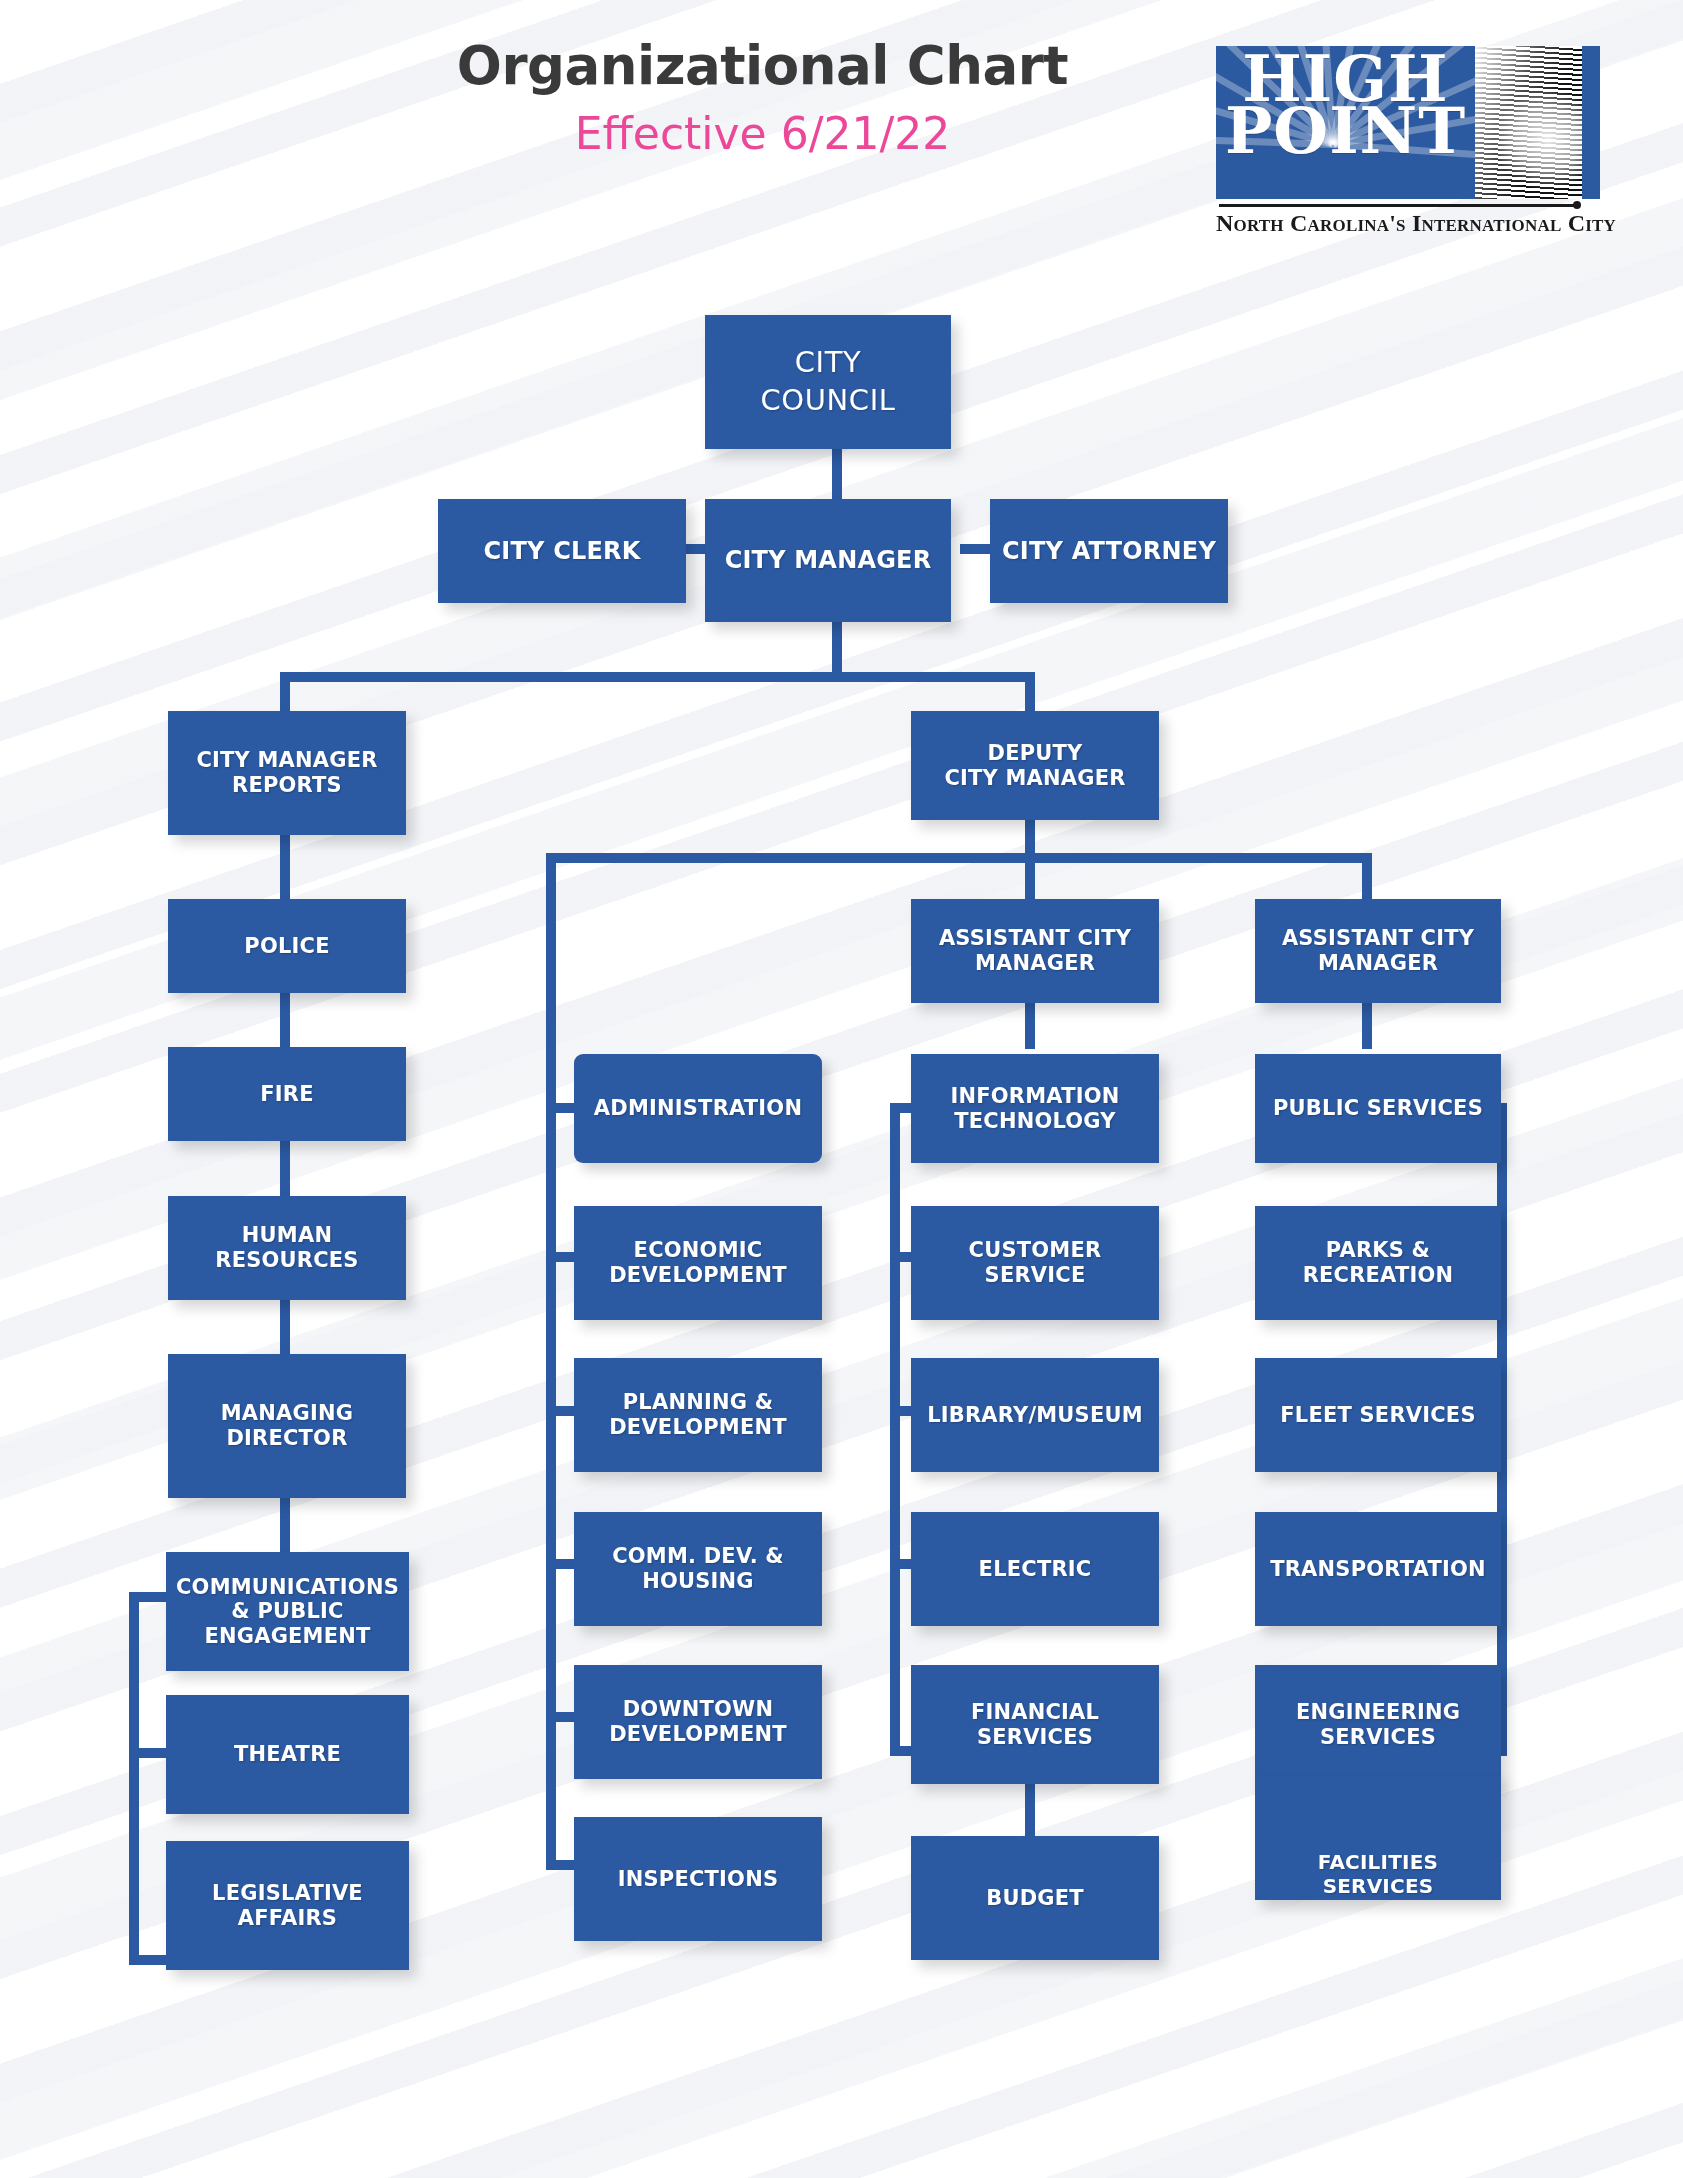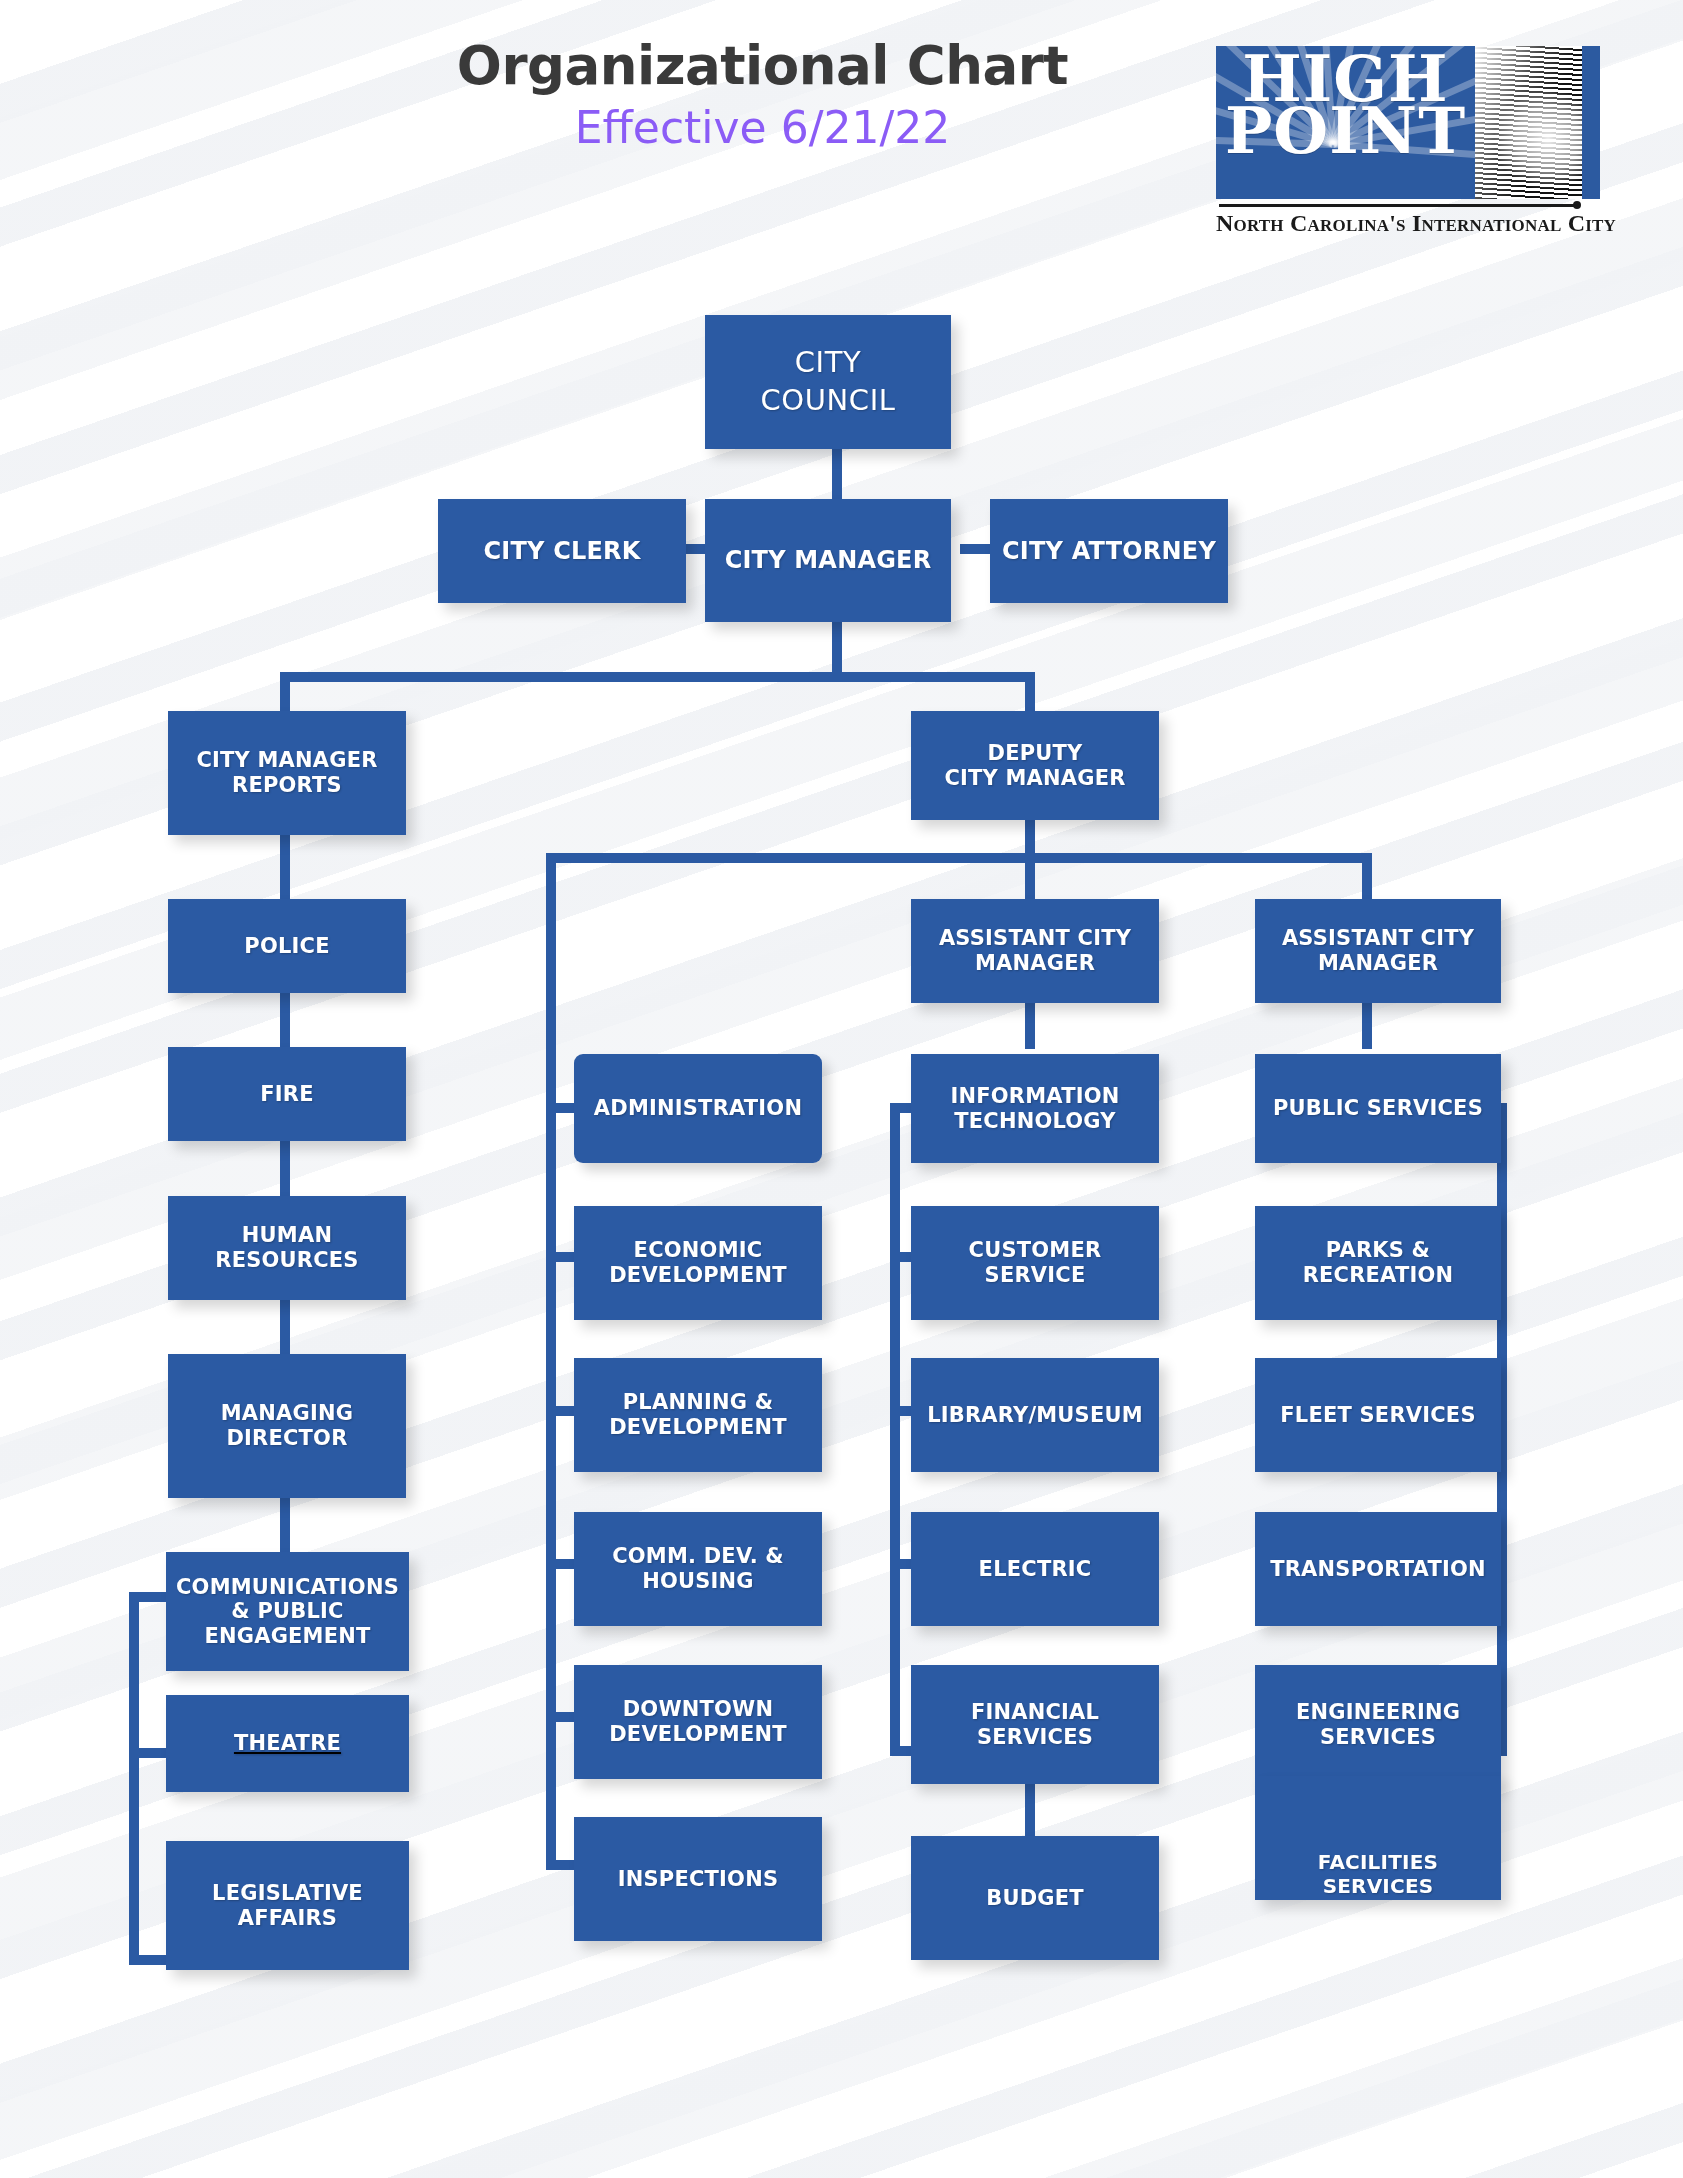--- a/index.html
+++ b/index.html
@@ -53,23 +53,23 @@
     font-size: 53px;
     color: #3a3a3a;
     letter-spacing: -0.5px;
     line-height: 1.05;
     white-space: nowrap;
   }
   .title-sub {
     font-family: "DejaVu Sans", sans-serif;
     font-weight: normal;
     font-size: 44px;
-    color: #8b5cf6;
+    color: #ec4899;
     line-height: 1.25;
-    margin-top: 6px;
+    margin-top: 12px;
     white-space: nowrap;
   }
 
   
   #logo {
     position: absolute;
     left: 1216px; top: 46px;
     width: 366px; height: 194px;
   }
   #logo-plate {
@@ -327,21 +327,21 @@
   </div>
   <div class="node sz-md" style="left:168px; top:1196px; width:238px; height:104px;">
     <span class="node-label">HUMAN
 RESOURCES</span>
   </div>
   <div class="node sz-md" style="left:166px; top:1552px; width:243px; height:119px;">
     <span class="node-label">COMMUNICATIONS
 &amp; PUBLIC
 ENGAGEMENT</span>
   </div>
-  <div class="node sz-md" style="left:166px; top:1695px; width:243px; height:97px;text-decoration:underline;">
+  <div class="node sz-md" style="left:166px; top:1695px; width:243px; height:119px;">
     <span class="node-label">THEATRE</span>
   </div>
   <div class="node sz-md" style="left:166px; top:1841px; width:243px; height:129px;">
     <span class="node-label">LEGISLATIVE
 AFFAIRS</span>
   </div>
 
   <div class="node sz-md" style="left:574px; top:1054px; width:248px; height:109px;border-radius:9px;">
     <span class="node-label">ADMINISTRATION</span>
   </div>

